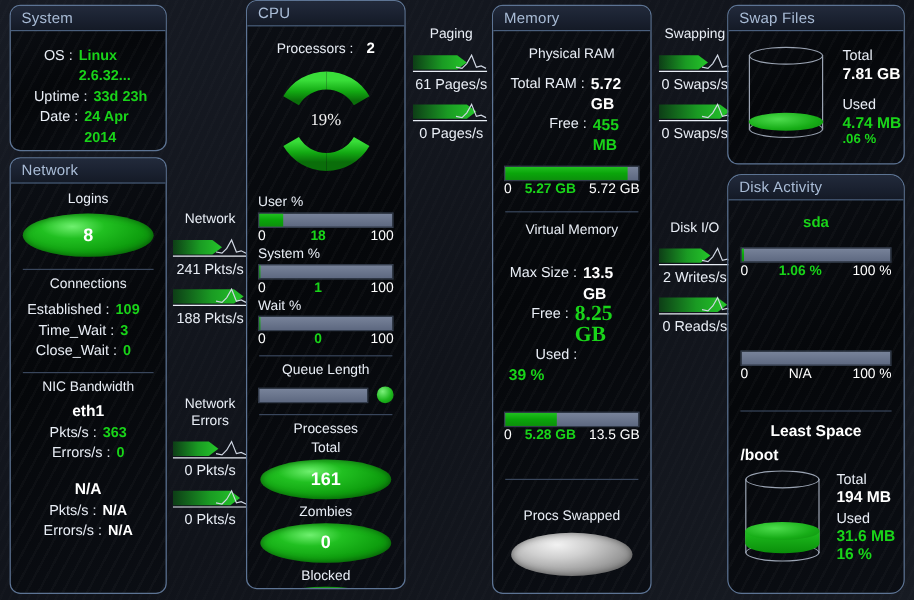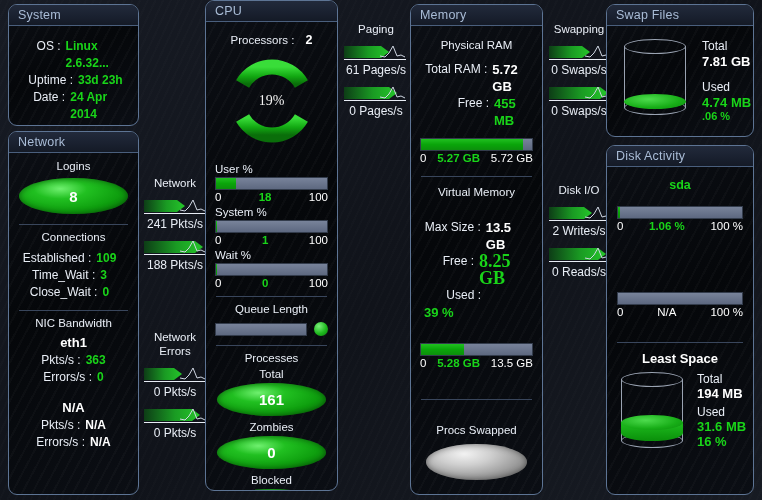--- a/index.html
+++ b/index.html
@@ -541,21 +541,21 @@
       <div>
         <div class="lbl" style="font-size:12px;">Total</div>
         <div class="wval" style="font-size:13px; margin-top:1px;">7.81 GB</div>
         <div class="lbl" style="font-size:12px; margin-top:11px;">Used</div>
         <div class="val" style="font-size:13px; margin-top:1px;">4.74 MB</div>
         <div class="val" style="font-size:11px;">.06 %</div>
       </div>
     </div>
   </div>
 
-  <div class="panel" style="left:606px; top:145px; width:148px; height:350px;">
+  <div class="panel" style="left:606px; top:145px; width:148px; height:350px;border-radius:12px;">
     <div class="panel-title">Disk Activity</div>
     <div class="panel-body">
       <div class="val ctr" style="font-size:12.5px; margin-top:11px;">sda</div>
       <div id="disk-bars" style="margin-top:14px; padding:0 10px;">
   <div style="margin-top:0px;">
     <div class="bar">
       <div class="fill" style="width:1.5%"></div>
     </div>
     <div class="scale">
       <span class="s0">0</span>
@@ -570,20 +570,21 @@
     <div class="scale">
       <span class="s0">0</span>
       <span class="smax">N/A</span>
       <span class="smax">100 %</span>
     </div>
   </div>
         </div>
 
       <div class="hr" style="margin-top:24px;"></div>
       <div class="wval ctr" style="font-size:13px; margin-top:8px;">Least Space</div>
+      <div class="wval" style="font-size:13px; margin-top:5px; padding-left:10px;">/boot</div>
       <div style="display:flex; padding:6px 0 0 14px; gap:14px;">
         <div class="cyl">
           <div class="side"></div>
           <div class="top"></div>
           <div class="bot"></div>
           <div class="liquid" id="least-liquid" style="height: 18.6px; bottom: 7px;"></div>
           <div class="liquid-top" id="least-liquid-top" style="bottom: 18.1px;"></div>
         </div>
         <div>
           <div class="lbl" style="font-size:12px;">Total</div>

